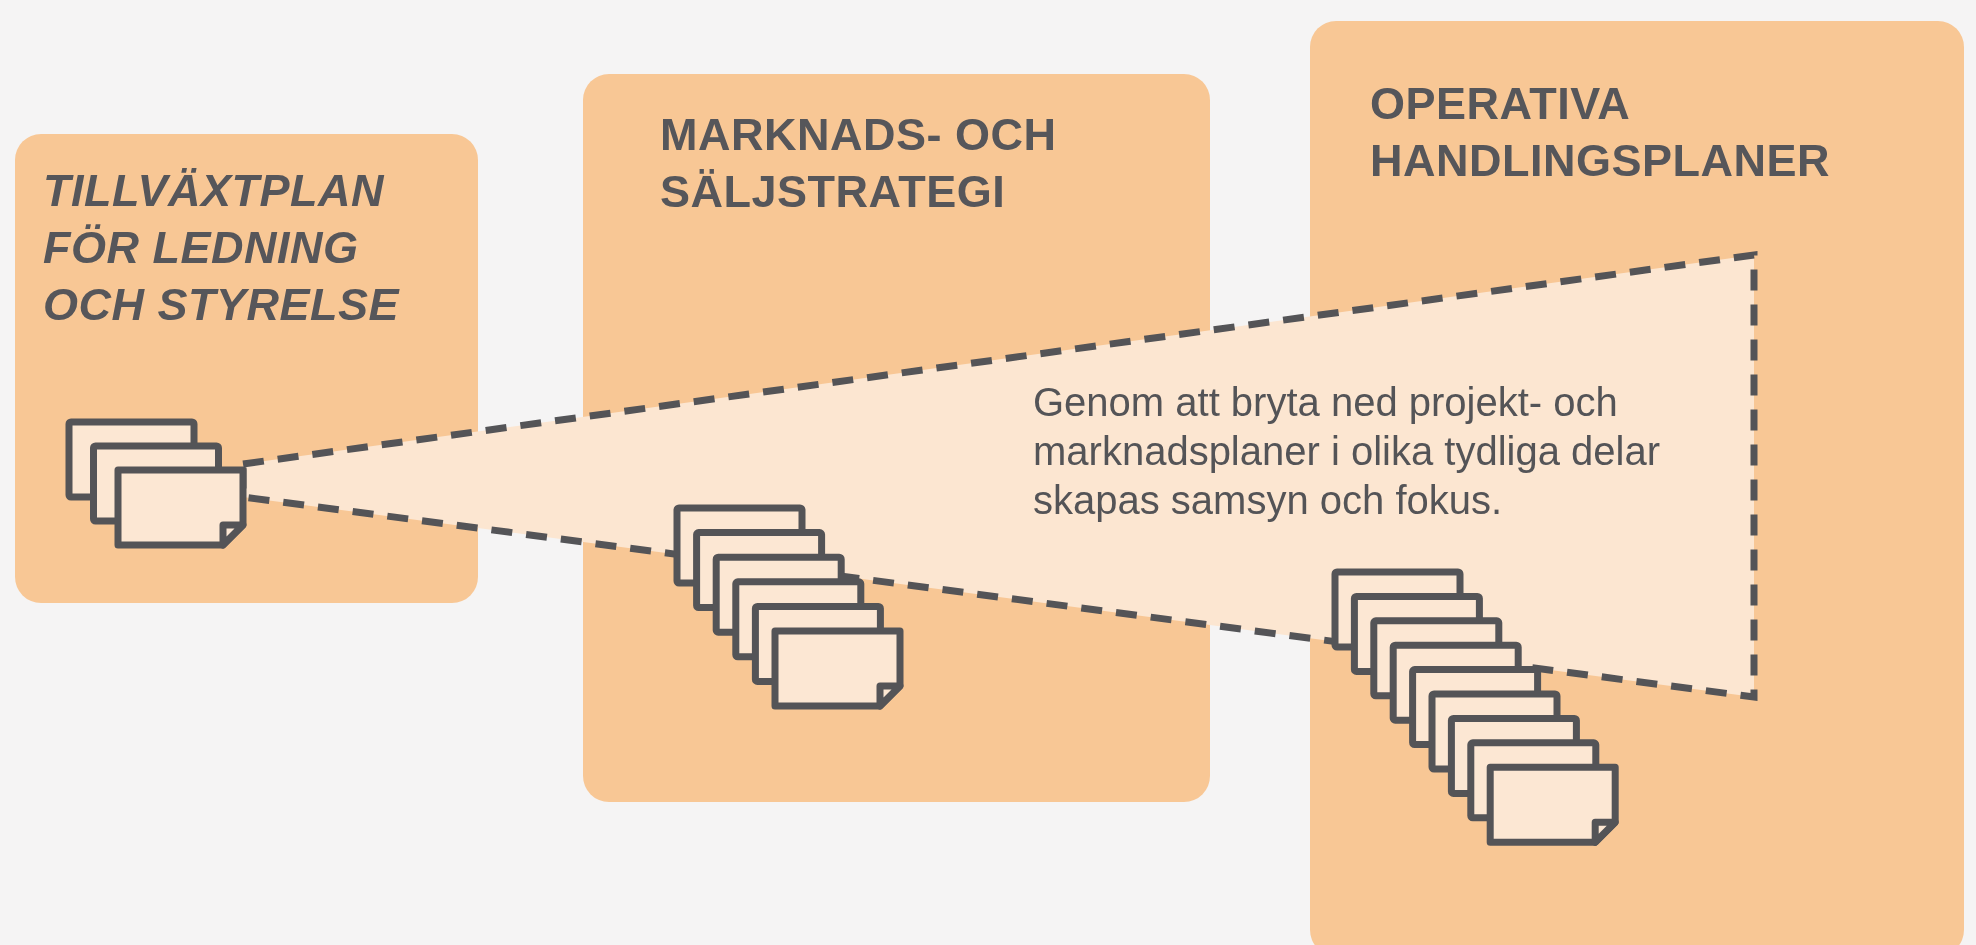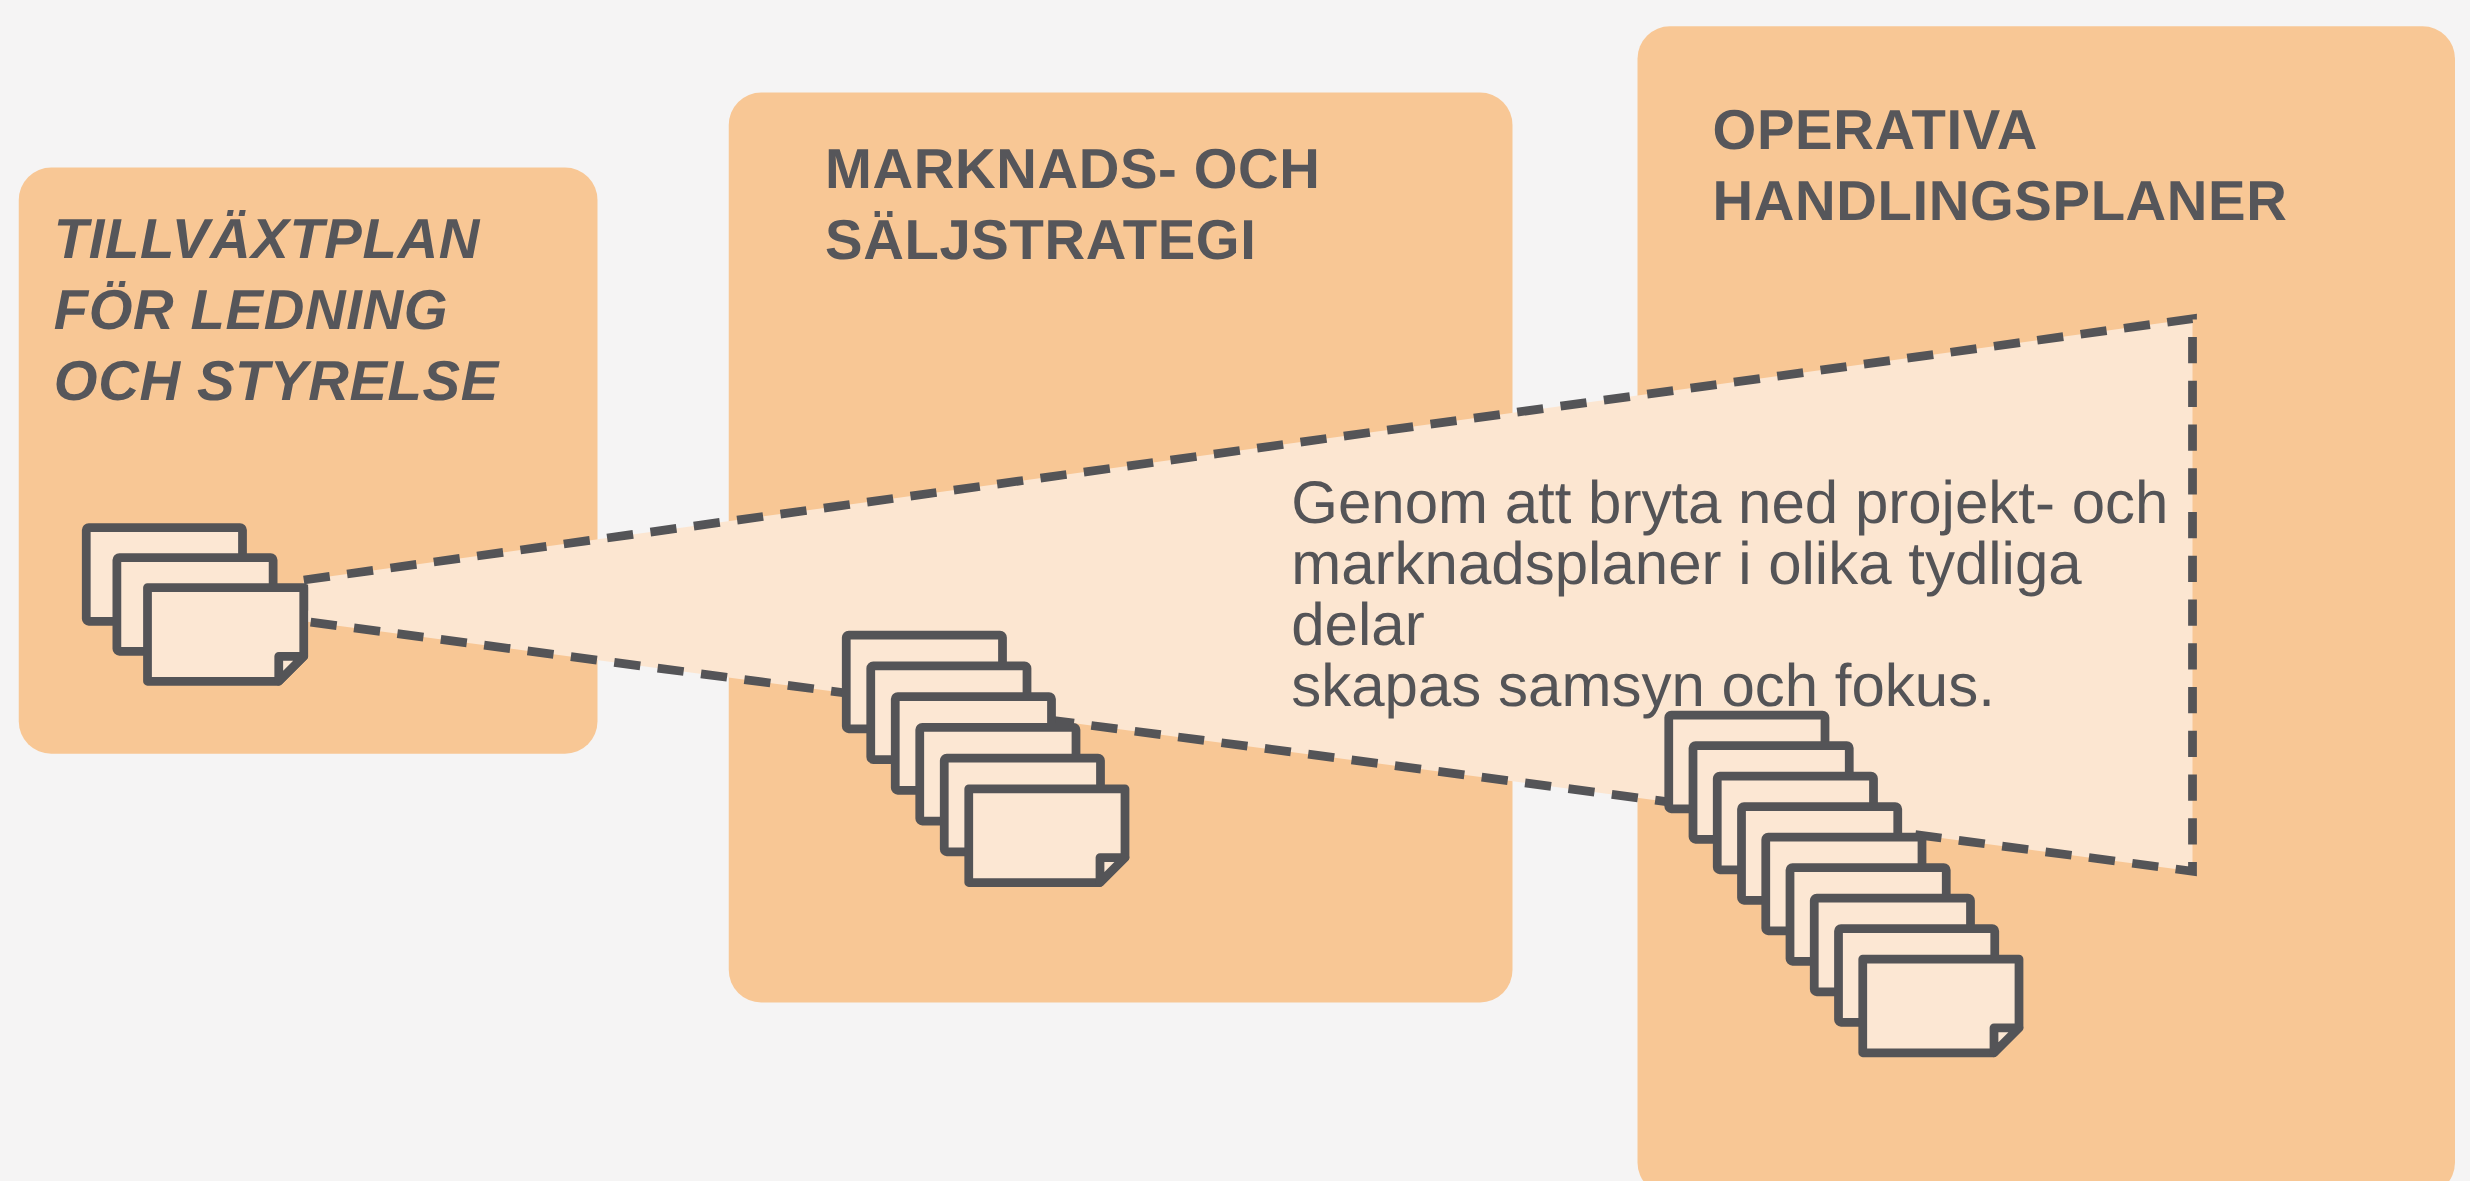--- a/index.html
+++ b/index.html
@@ -47,21 +47,21 @@
   .card{
     fill:var(--card);
     stroke:var(--stroke);
     stroke-width:7;
     stroke-linejoin:round;
   }
   .annotation{
     position:absolute;
     left:1033px;top:378px;
     width:720px;
-    font-size:48px;
+    font-size:40px;
     line-height:49px;
     color:var(--body);
     white-space:pre-line;
   }
 </style>
 </head>
 <body>
 
 <div class="canvas">
 

